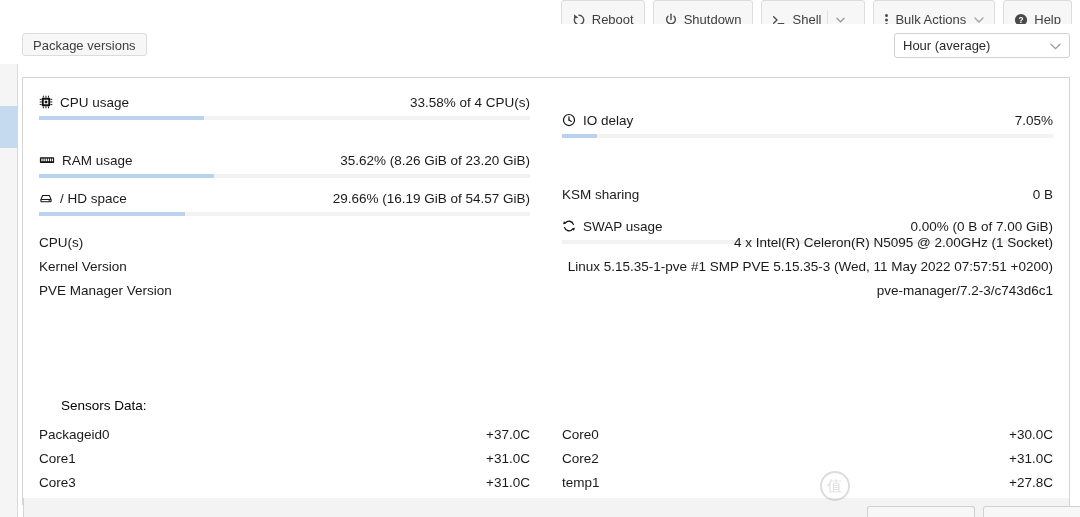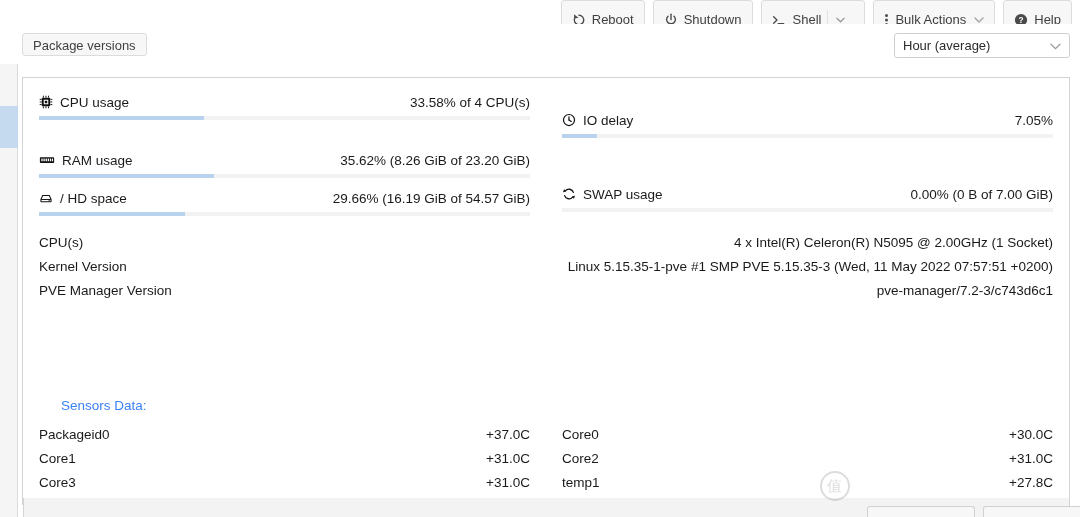--- a/index.html
+++ b/index.html
@@ -207,21 +207,21 @@
     color: #1a1a1a;
   }
   .irow .ilabel { white-space: nowrap; }
   .irow .ivalue { margin-left: auto; white-space: nowrap; }
 
   
   .sensors-title {
     position: absolute;
     left: 38px; top: 320px;
     font-size: 13.5px;
-    color: #3b82f6;
+    color: #000000;
   }
   .sensors {
     position: absolute;
     left: 0; top: 344px;
     width: 1046px;
     display: flex;
   }
   .scol { width: 523px; box-sizing: border-box; padding: 0 16px; }
   .srow {
     height: 24px;
@@ -469,20 +469,26 @@
           <span>IO delay</span>
         </span>
         <span class="mvalue">7.05%</span>
       </div>
       <div class="bar">
           <i style="width: 7.05%;"></i>
         </div>
 
       <div class="spacer-row" style="height:36px"></div>
 
+      <div class="mrow">
+        <span class="mlabel">
+          <span>KSM sharing</span>
+        </span>
+        <span class="mvalue">0 B</span>
+      </div>
 
       <div class="mrow">
         <span class="mlabel">
           <span class="ico">
             <svg width="14" height="14" viewBox="0 0 16 16">
               <path d="M13 6.2a5.2 5.2 0 0 0 -9.1 -1.7" fill="none" stroke="#111" stroke-width="1.5" stroke-linecap="round"></path>
               <path d="M3 9.8a5.2 5.2 0 0 0 9.1 1.7" fill="none" stroke="#111" stroke-width="1.5" stroke-linecap="round"></path>
               <path d="M2.4 2.2 L4.2 5.4 L1.2 5.9 Z" fill="#111"></path>
               <path d="M13.6 13.8 L11.8 10.6 L14.8 10.1 Z" fill="#111"></path>
             </svg>

